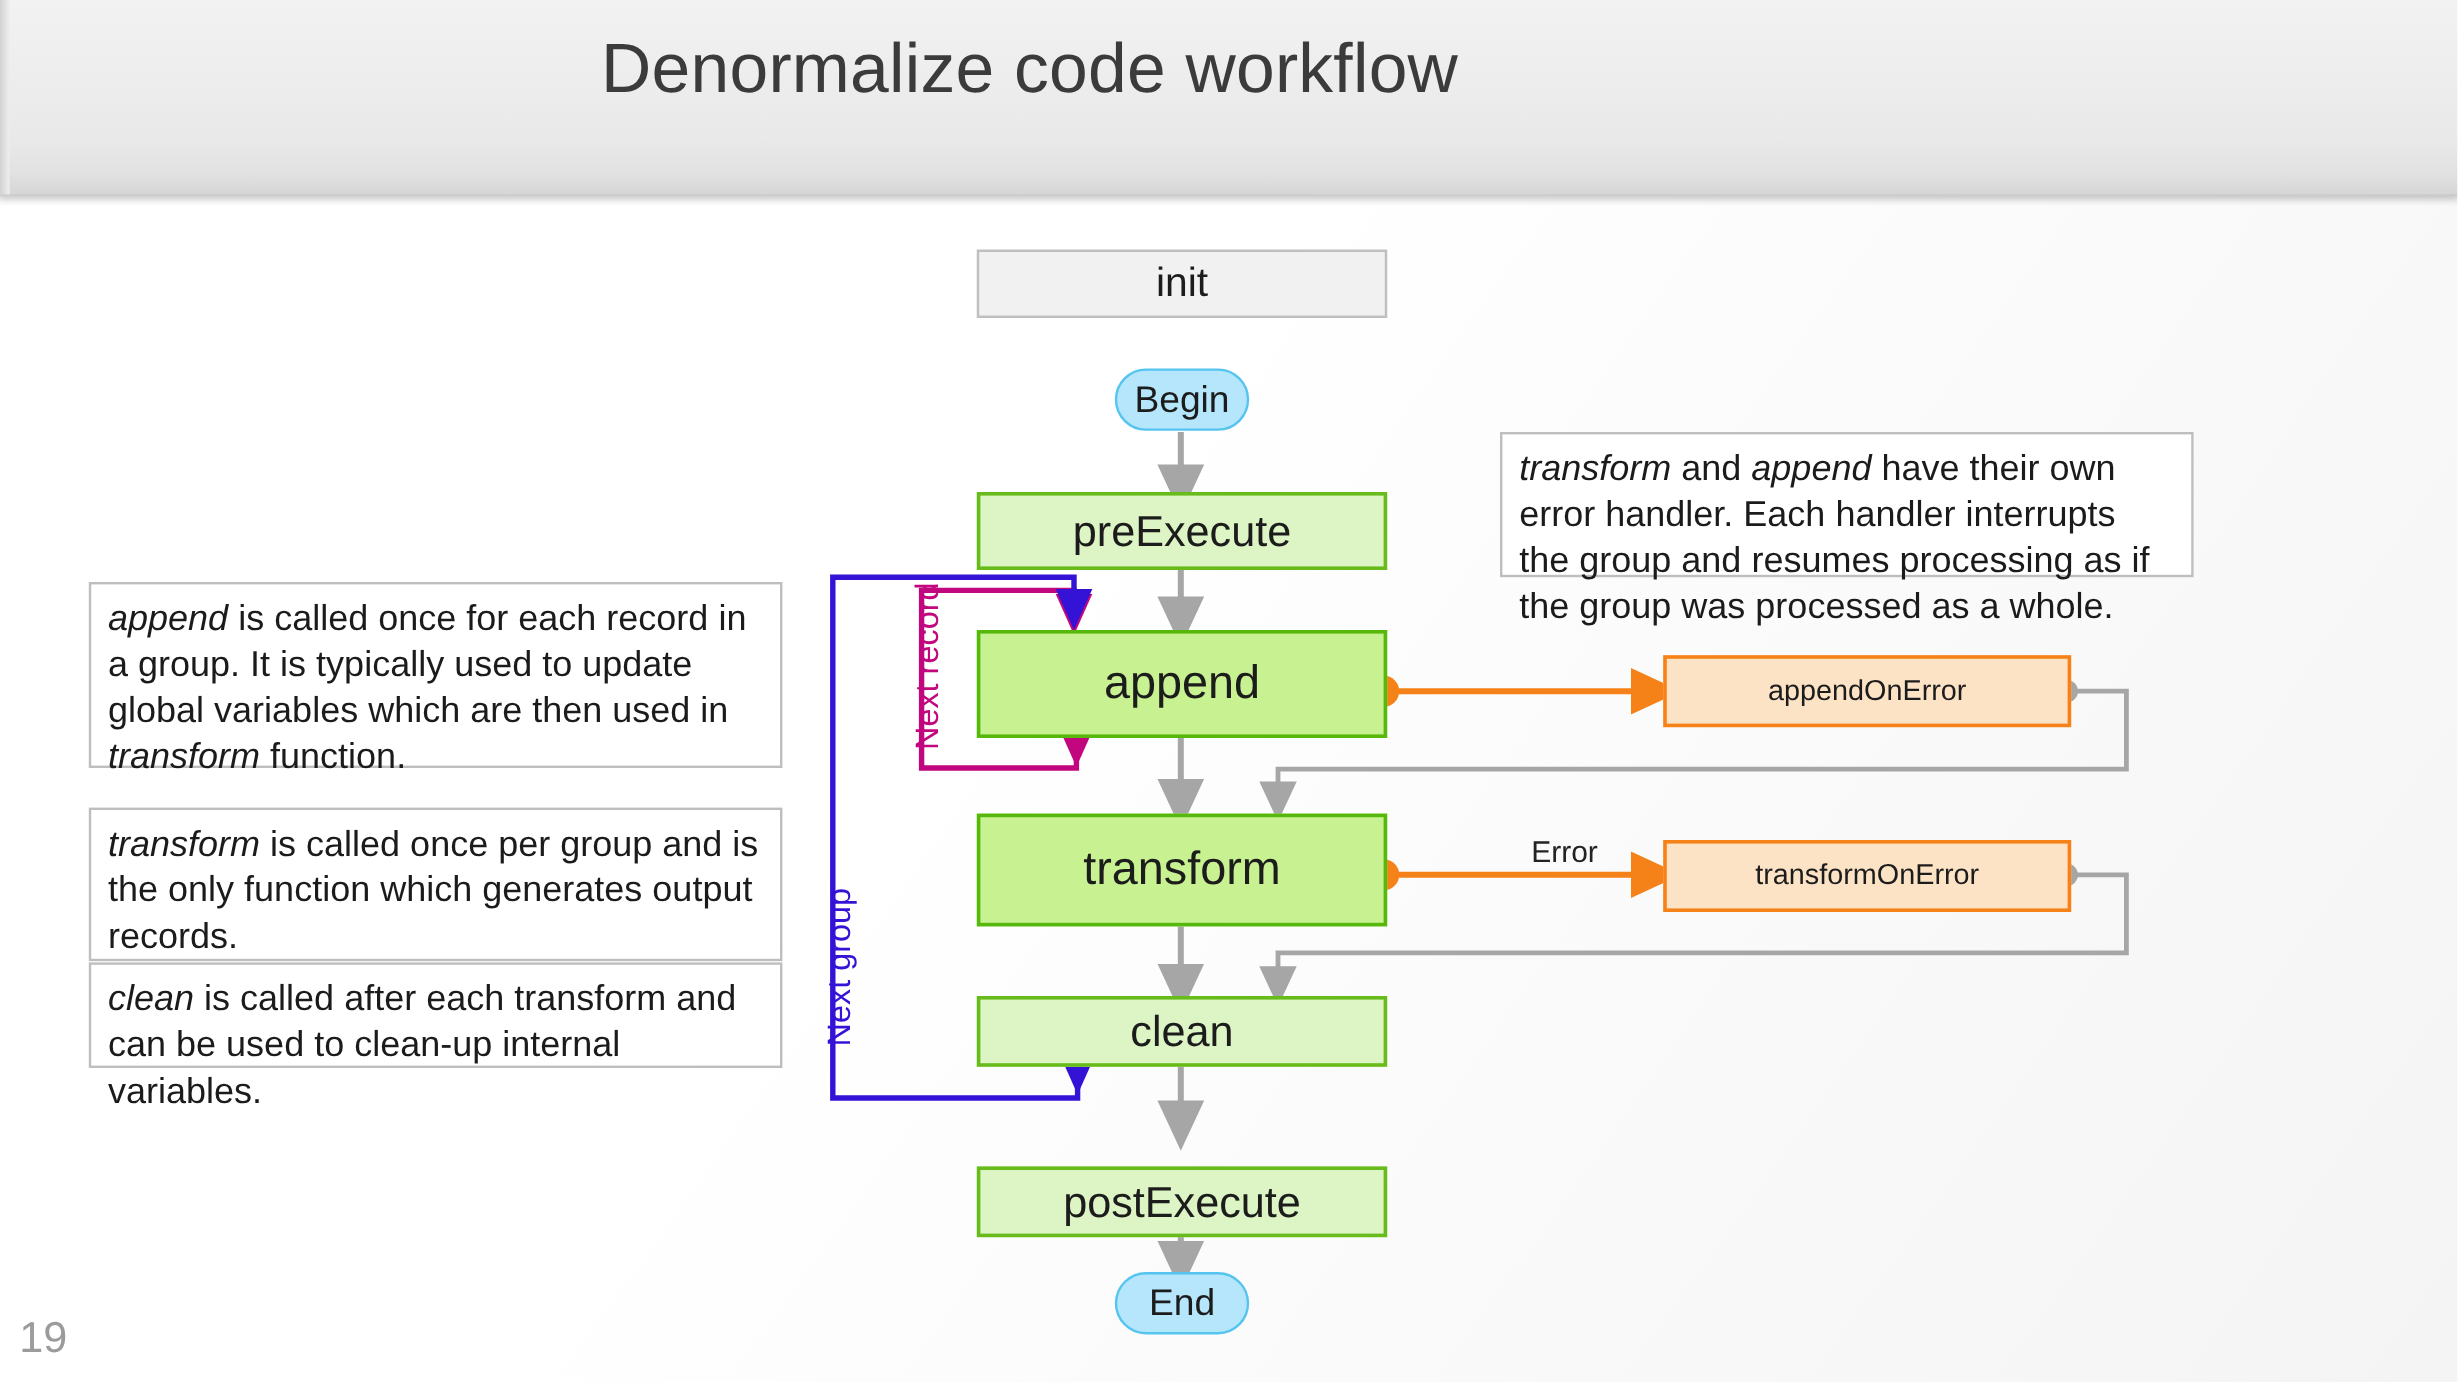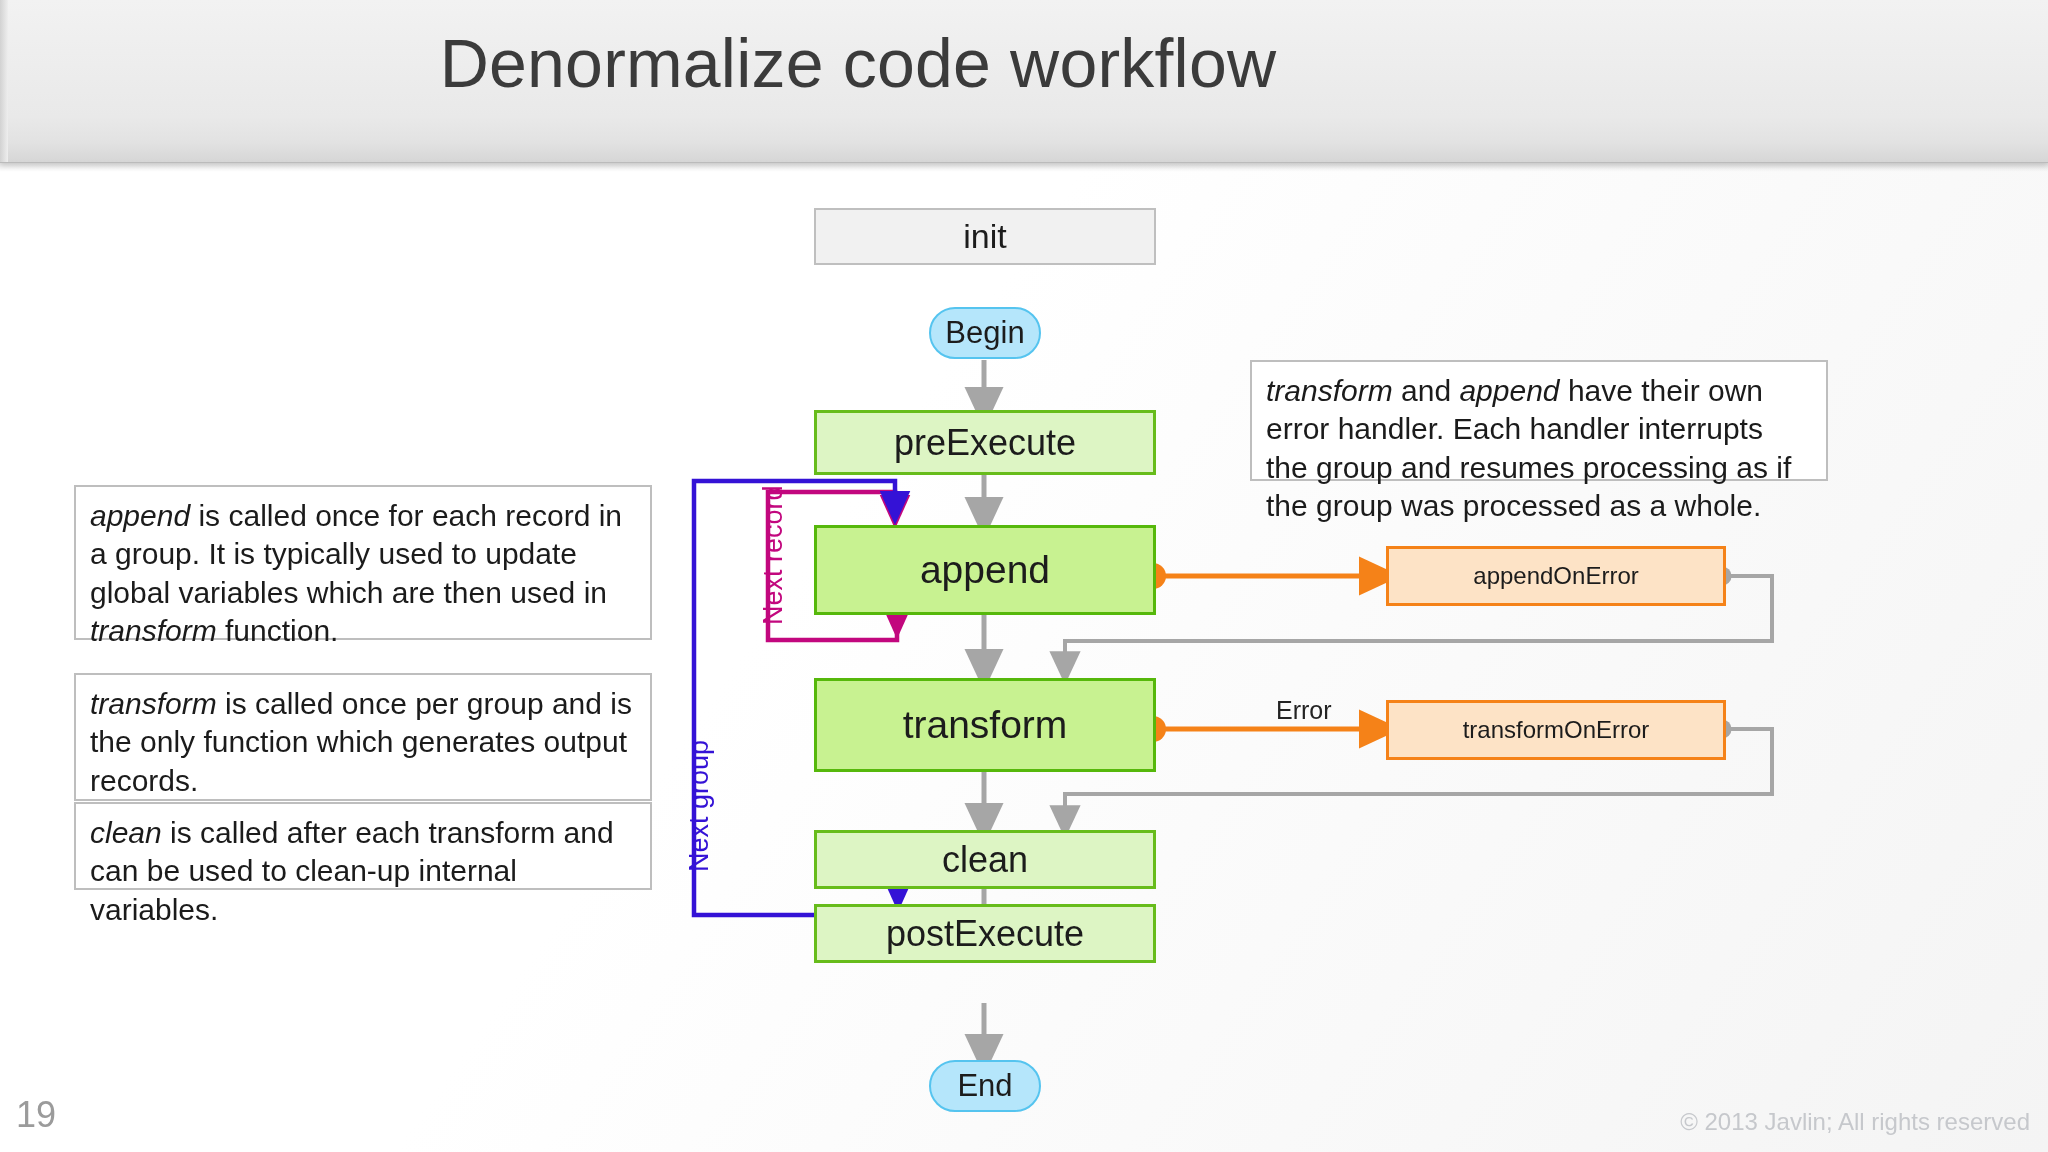--- a/index.html
+++ b/index.html
@@ -39,21 +39,21 @@
     position: absolute;
     left: 0; top: 0;
     width: 8px; height: 162px;
     background: linear-gradient(90deg, #d2d2d2, #eeeeee);
   }
   #page-title {
     position: absolute;
     left: 0; top: 24px;
     width: 1716px;
     text-align: center;
-    font-size: 68px;
+    font-size: 58px;
     font-weight: 400;
     color: #3b3b3b;
     letter-spacing: 0.2px;
     white-space: nowrap;
   }
 
   
   .node {
     position: absolute;
     box-sizing: border-box;
@@ -242,21 +242,21 @@
   </div>
 
   <div class="node node-green-bright" style="left:814px; top:678px; width:342px; height:94px;">
     <span>transform</span>
   </div>
 
   <div class="node node-green-pale" style="left:814px; top:830px; width:342px; height:59px;">
     <span>clean</span>
   </div>
 
-  <div class="node node-green-pale" style="left:814px; top:904px; width:342px; height:59px;">
+  <div class="node node-green-pale" style="left:814px; top:972px; width:342px; height:59px;">
     <span>postExecute</span>
   </div>
 
   <div class="node node-term" style="left:929px; top:1060px; width:112px; height:52px;">
     <span>End</span>
   </div>
 
   <div class="node node-error" style="left:1386px; top:546px; width:340px; height:60px;">
     <span>appendOnError</span>
   </div>
@@ -273,15 +273,14 @@
 
   <div class="callout" style="left:1250px; top:360px; width:578px; height:121px;"><em>transform</em><span> and </span><em>append</em><span> have their own error handler. Each handler interrupts the group and resumes processing as if the group was processed as a whole.</span></div>
 
   <div class="callout" style="left:74px; top:485px; width:578px; height:155px;"><em>append</em><span> is called once for each record in a group. It is typically used to update global variables which are then used in </span><em>transform</em><span> function.</span></div>
 
   <div class="callout" style="left:74px; top:673px; width:578px; height:128px;"><em>transform</em><span> is called once per group and is the only function which generates output records.</span></div>
 
   <div class="callout" style="left:74px; top:802px; width:578px; height:88px;"><em>clean</em><span> is called after each transform and can be used to clean-up internal variables.</span></div>
 
   <div id="page-number">19</div>
-  <div id="copyright">© 2013 Javlin; All rights reserved</div>
 
 </div>
 
 </body></html>

